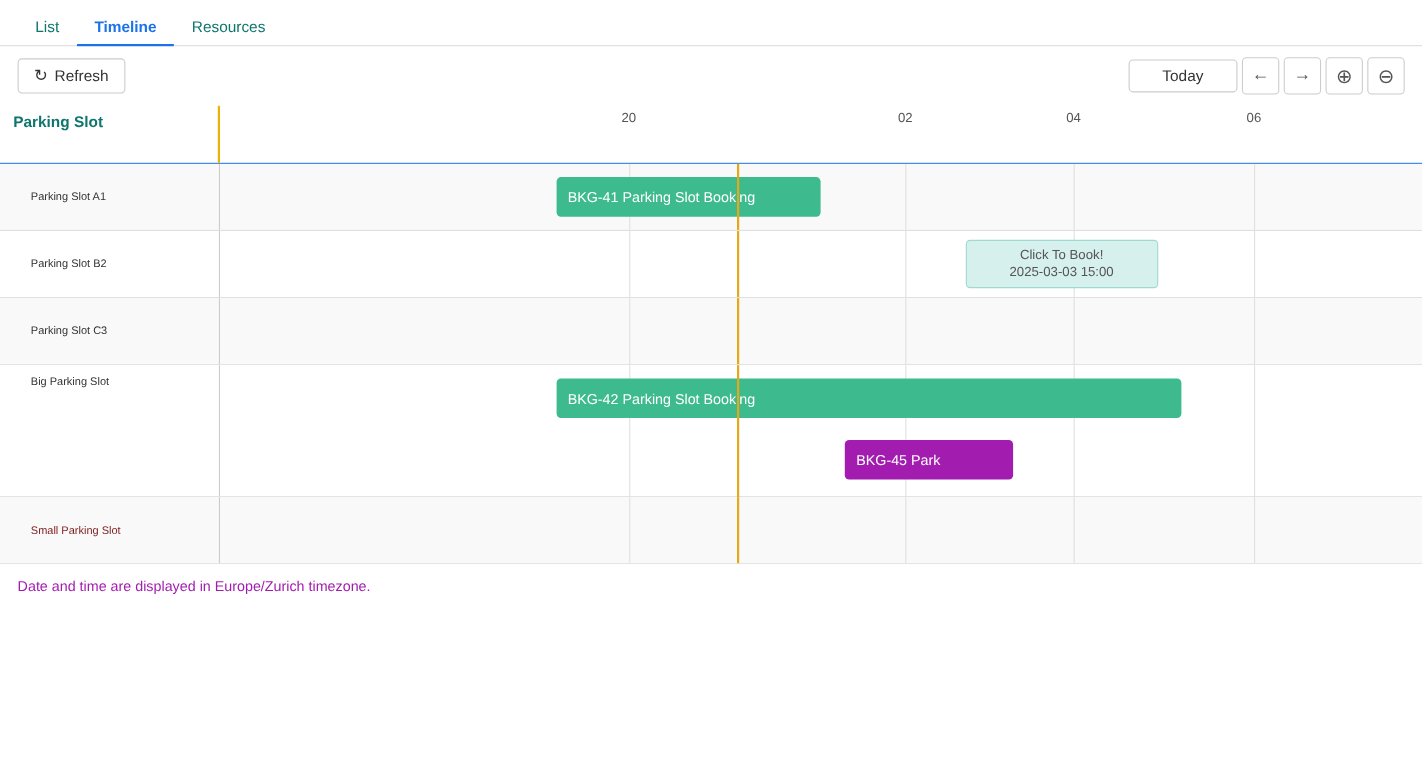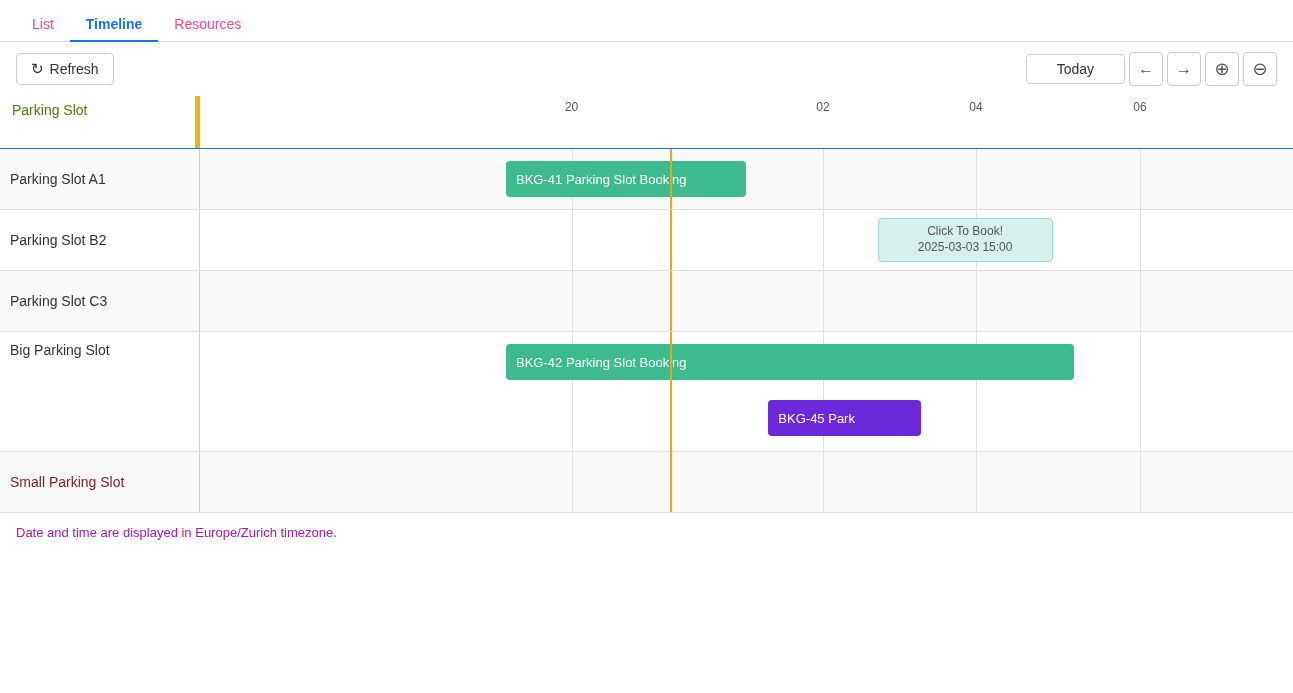--- a/index.html
+++ b/index.html
@@ -7,21 +7,21 @@
 
     .top-nav {
       display: flex;
       align-items: center;
       border-bottom: 1px solid #ddd;
       padding: 8px 16px 0 16px;
     }
     .nav-tab {
       padding: 8px 16px;
       cursor: pointer;
-      color: #ec4899;
+      color: #0f766e;
       font-size: 14px;
       border-bottom: 2px solid transparent;
       margin-bottom: -1px;
     }
     .nav-tab.active {
       color: #1a73e8;
       border-bottom: 2px solid #1a73e8;
       font-weight: 600;
     }
 
@@ -77,25 +77,25 @@
       overflow: hidden;
     }
 
     .gantt-header {
       display: flex;
       border-bottom: 1px solid #1a73e8;
     }
     .gantt-label-col {
       width: 200px;
       min-width: 200px;
-      font-weight: normal;
+      font-weight: bold;
       font-size: 14px;
       padding: 6px 12px;
-      border-right: 5px solid #eab308;
-      color: #4d7c0f;
+      border-right: 2px solid #eab308;
+      color: #0f766e;
     }
     .gantt-timeline-header {
       flex: 1;
       position: relative;
       height: 52px;
       overflow: hidden;
     }
     .month-labels {
       display: flex;
       height: 26px;
@@ -126,22 +126,22 @@
     .gantt-row {
       display: flex;
       border-bottom: 1px solid #e0e0e0;
     }
     .gantt-row:nth-child(odd) { background: #f9f9f9; }
     .gantt-row:nth-child(even) { background: #fff; }
 
     .row-label {
       width: 200px;
       min-width: 200px;
-      padding: 8px 10px;
-      font-size: 14px;
+      padding: 8px 28px;
+      font-size: 10px;
       border-right: 1px solid #ccc;
       display: flex;
       align-items: center;
     }
     .row-label.linked { color: #7f1d1d; cursor: pointer; }
 
     .row-timeline {
       flex: 1;
       position: relative;
       height: 60px;
@@ -174,21 +174,21 @@
       display: flex;
       align-items: center;
       padding: 0 10px;
       font-size: 13px;
       font-weight: 500;
       cursor: pointer;
       white-space: nowrap;
       overflow: hidden;
     }
     .bar-green { background: #3dbb8e; color: #fff; }
-    .bar-orange { background: #6d28d9; color: #fff; }
+    .bar-orange { background: #a21caf; color: #fff; }
     .bar-light { background: #d6f0ed; color: #555; border: 1px solid #9fd9d0; font-size: 12px; }
 
     .footnote {
       padding: 12px 16px;
       font-size: 13px;
       color: #a21caf;
     }
 
     
     .timeline-area {

